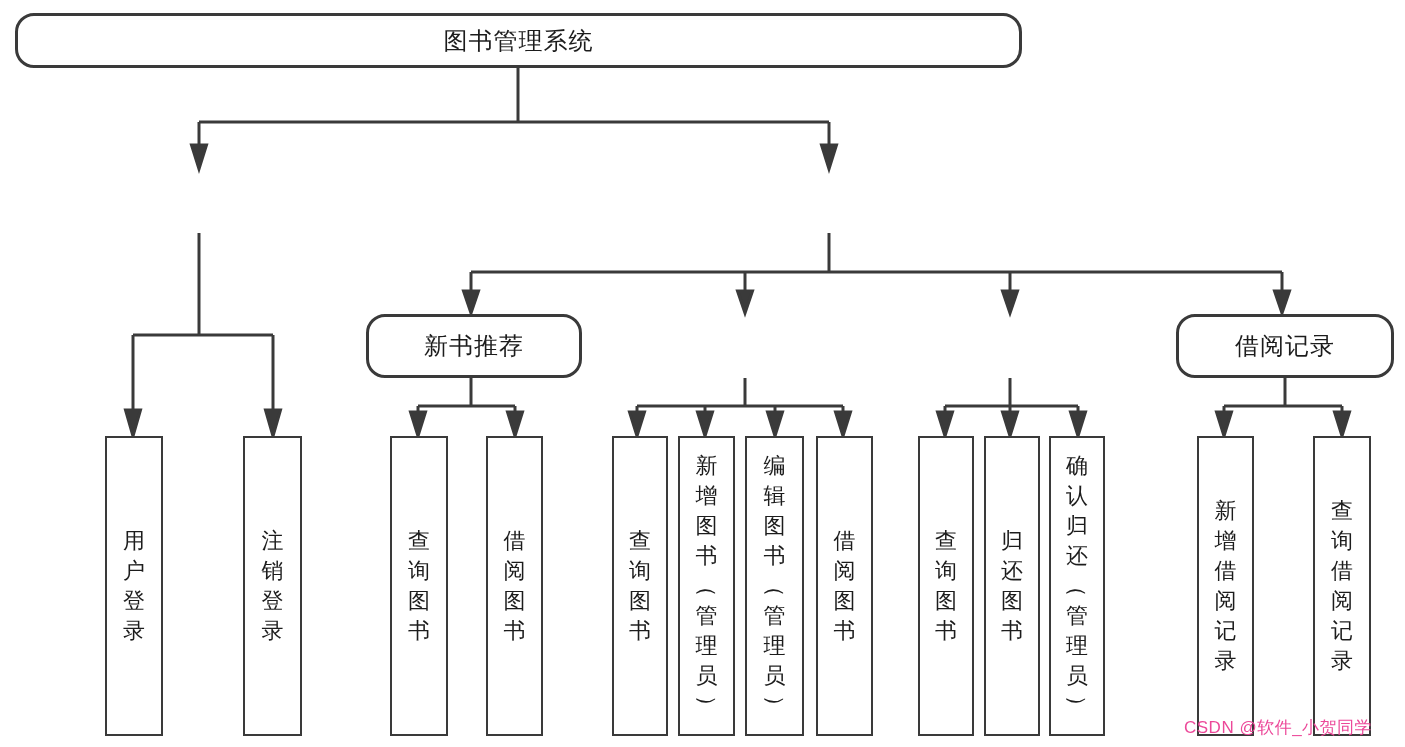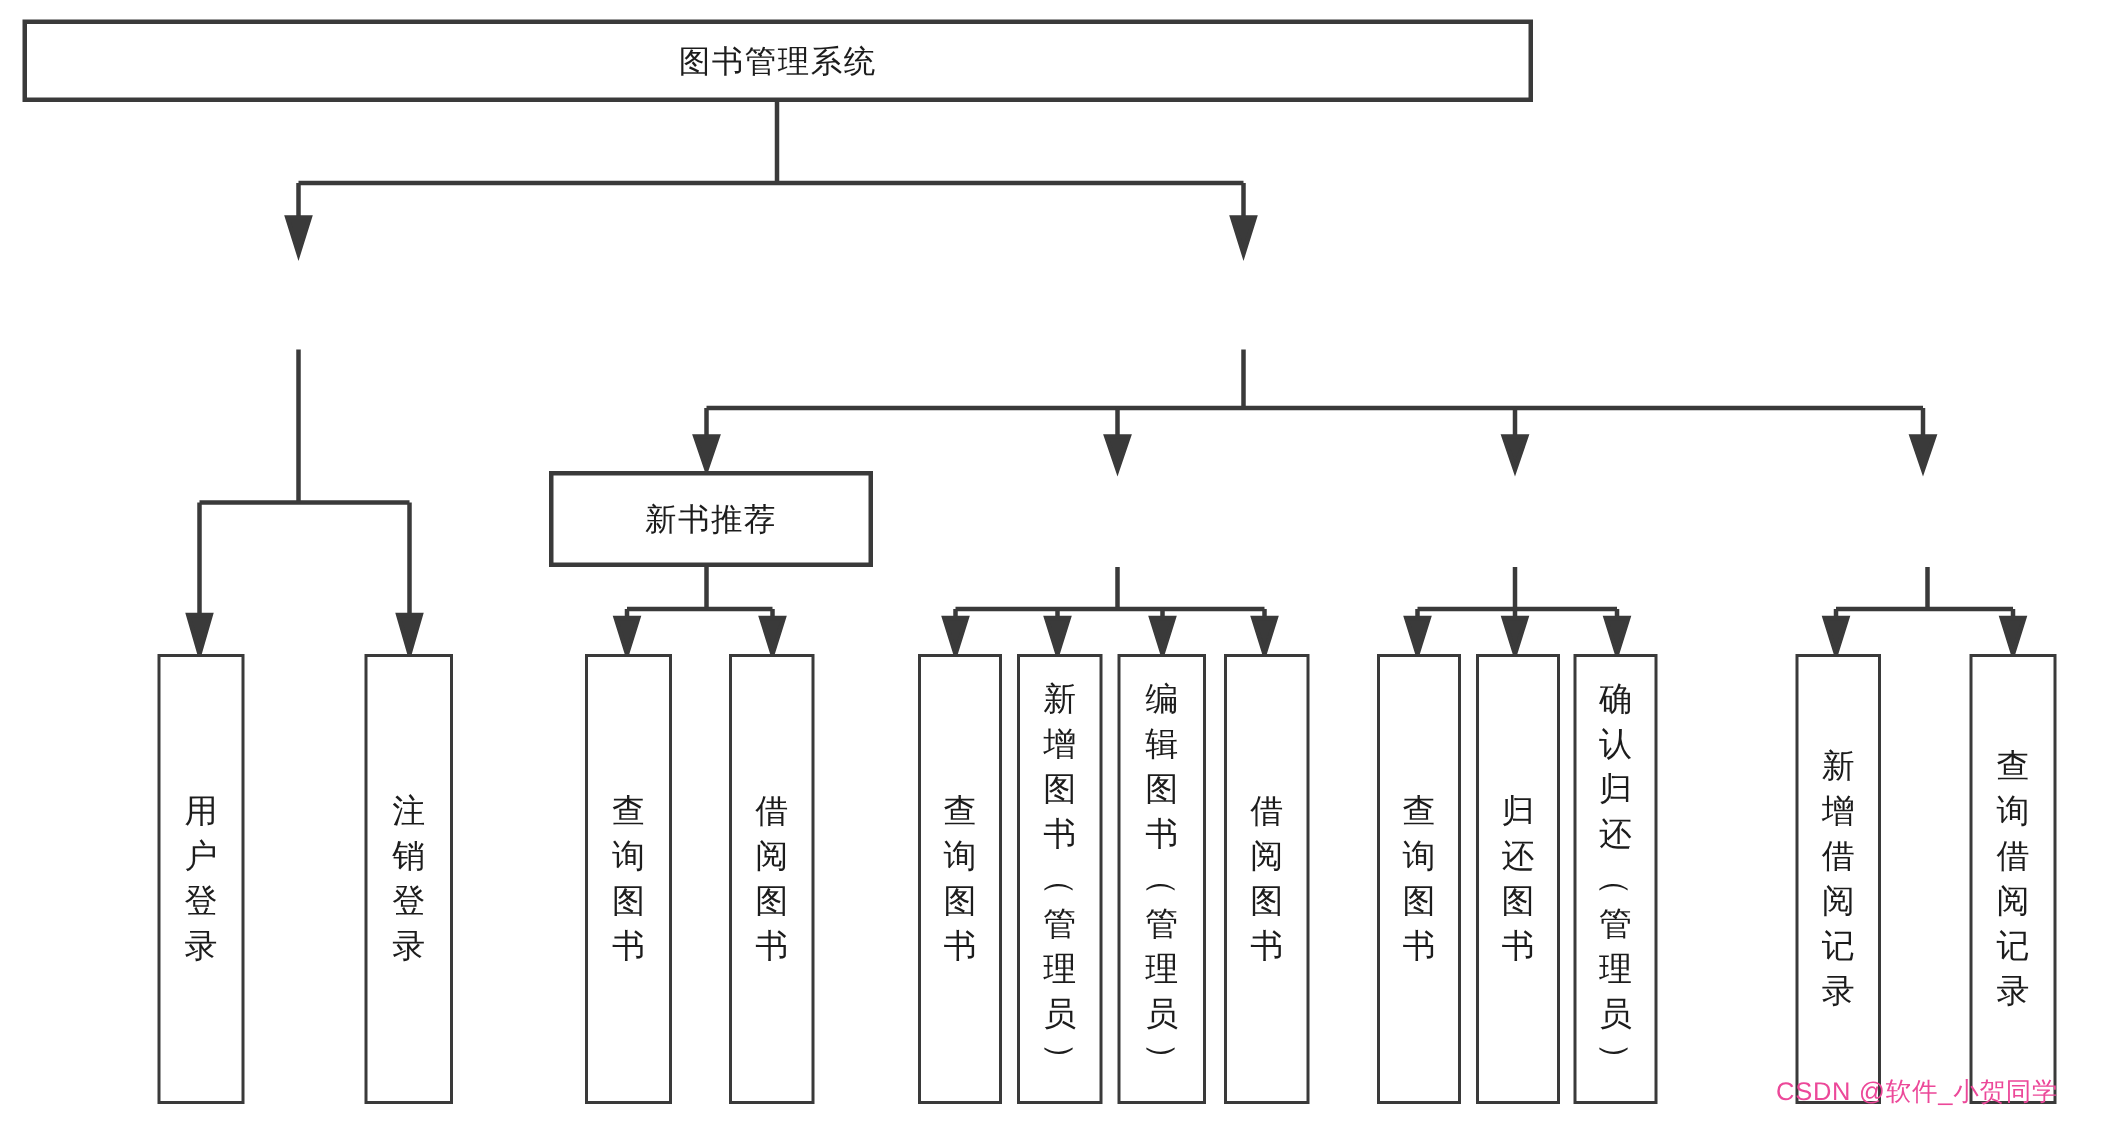--- a/index.html
+++ b/index.html
@@ -14,21 +14,21 @@
   .node{
     position:absolute;
     box-sizing:border-box;
     background:#ffffff;
     border:3px solid #3a3a3a;
     display:flex;
     align-items:center;
     justify-content:center;
     color:#1c1c1c;
   }
-  .hnode{font-size:21px;letter-spacing:1px;}
+  .hnode{font-size:24px;letter-spacing:1px;border-radius:19px;}
   .vnode{
     border-width:2.5px;
     flex-direction:column;
     font-size:22px;
   }
   .vchar{display:block;line-height:30px;text-align:center;}
   .rot{transform:rotate(90deg);}
   .watermark{
     position:absolute;
     left:1184px;top:716px;
@@ -123,20 +123,23 @@
   </svg>
 
   <div class="node hnode" style="left:15px;top:13px;width:1007px;height:55px">
     <span>图书管理系统</span>
   </div>
 
 
   <div class="node hnode" style="left:366px;top:314px;width:216px;height:64px">
     <span>新书推荐</span>
   </div>
+  <div class="node hnode" style="left:1176px;top:314px;width:218px;height:64px">
+    <span>借阅记录</span>
+  </div>
 
   <div class="node vnode" style="left:105px;top:436px;width:58px;height:300px">
       <span class="vchar">用</span>
       <span class="vchar">户</span>
       <span class="vchar">登</span>
       <span class="vchar">录</span>
     </div>
   <div class="node vnode" style="left:243px;top:436px;width:59px;height:300px">
       <span class="vchar">注</span>
       <span class="vchar">销</span>

